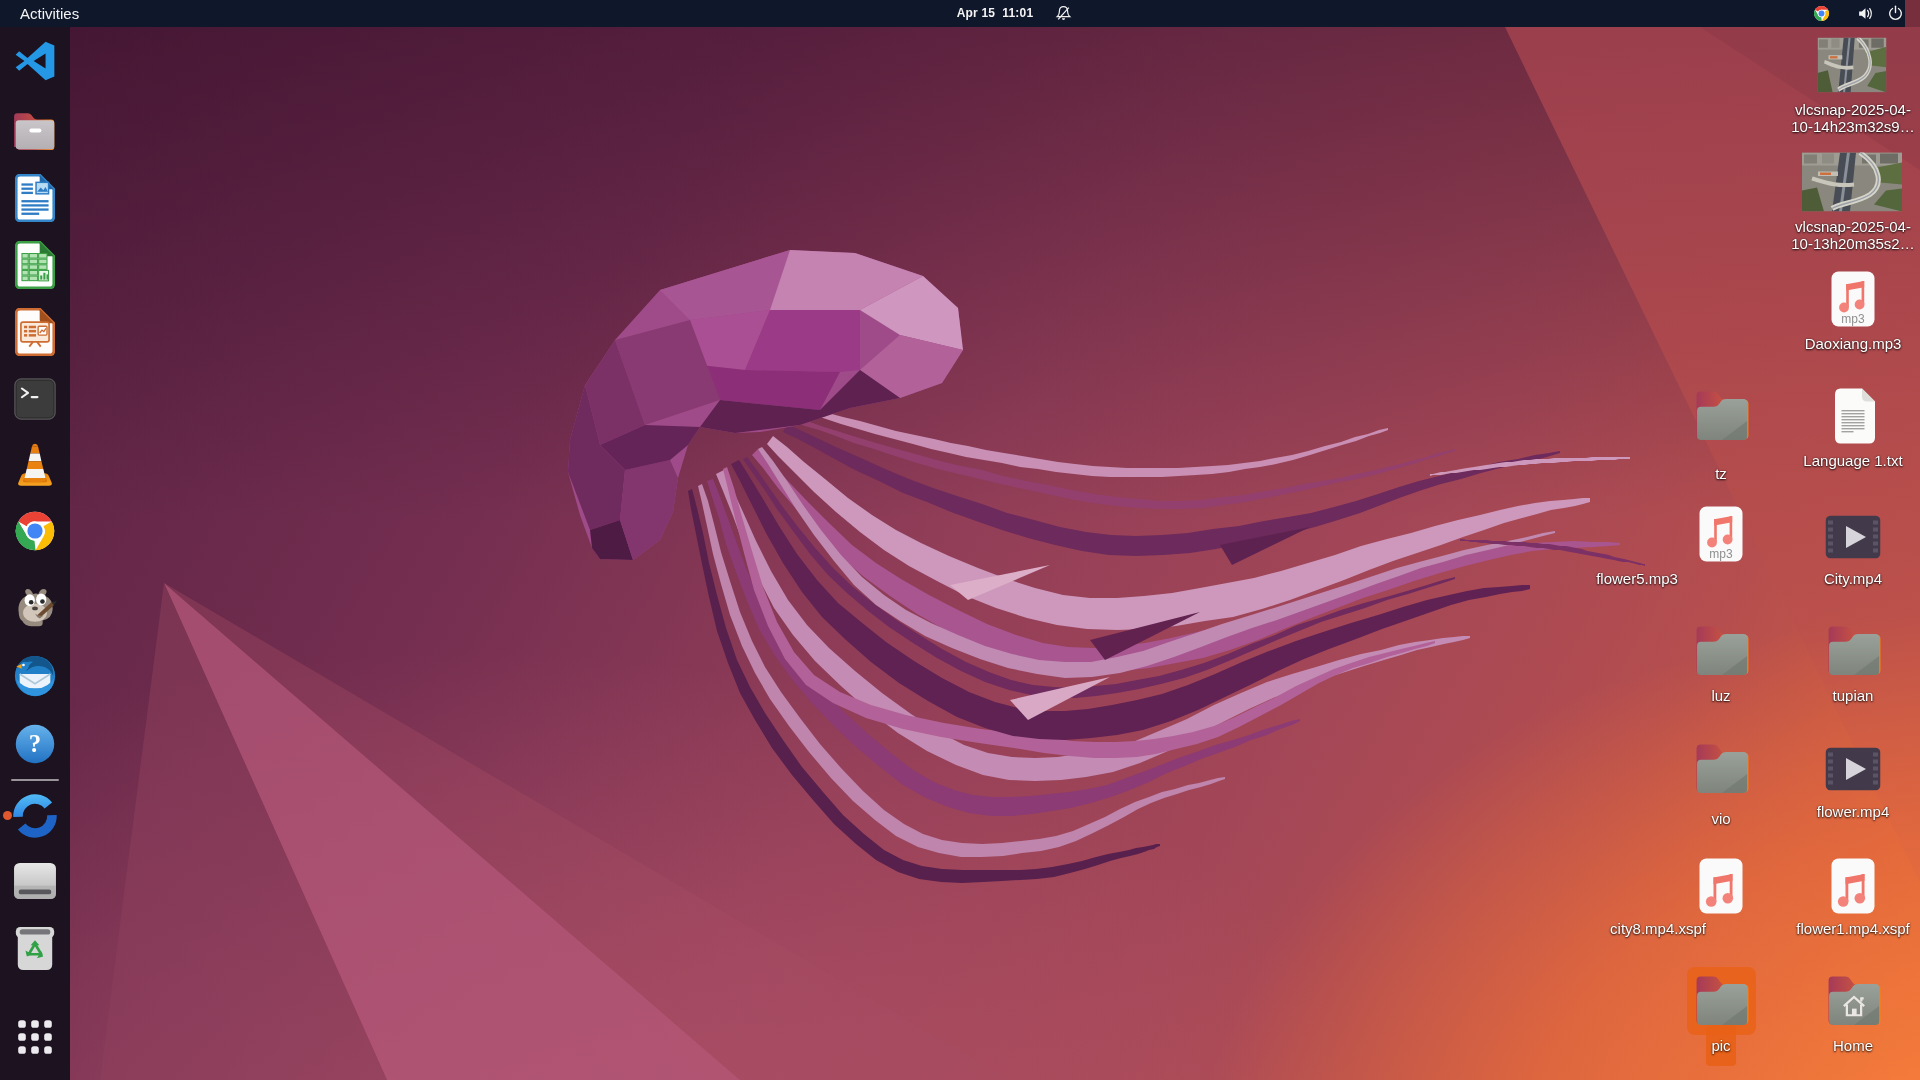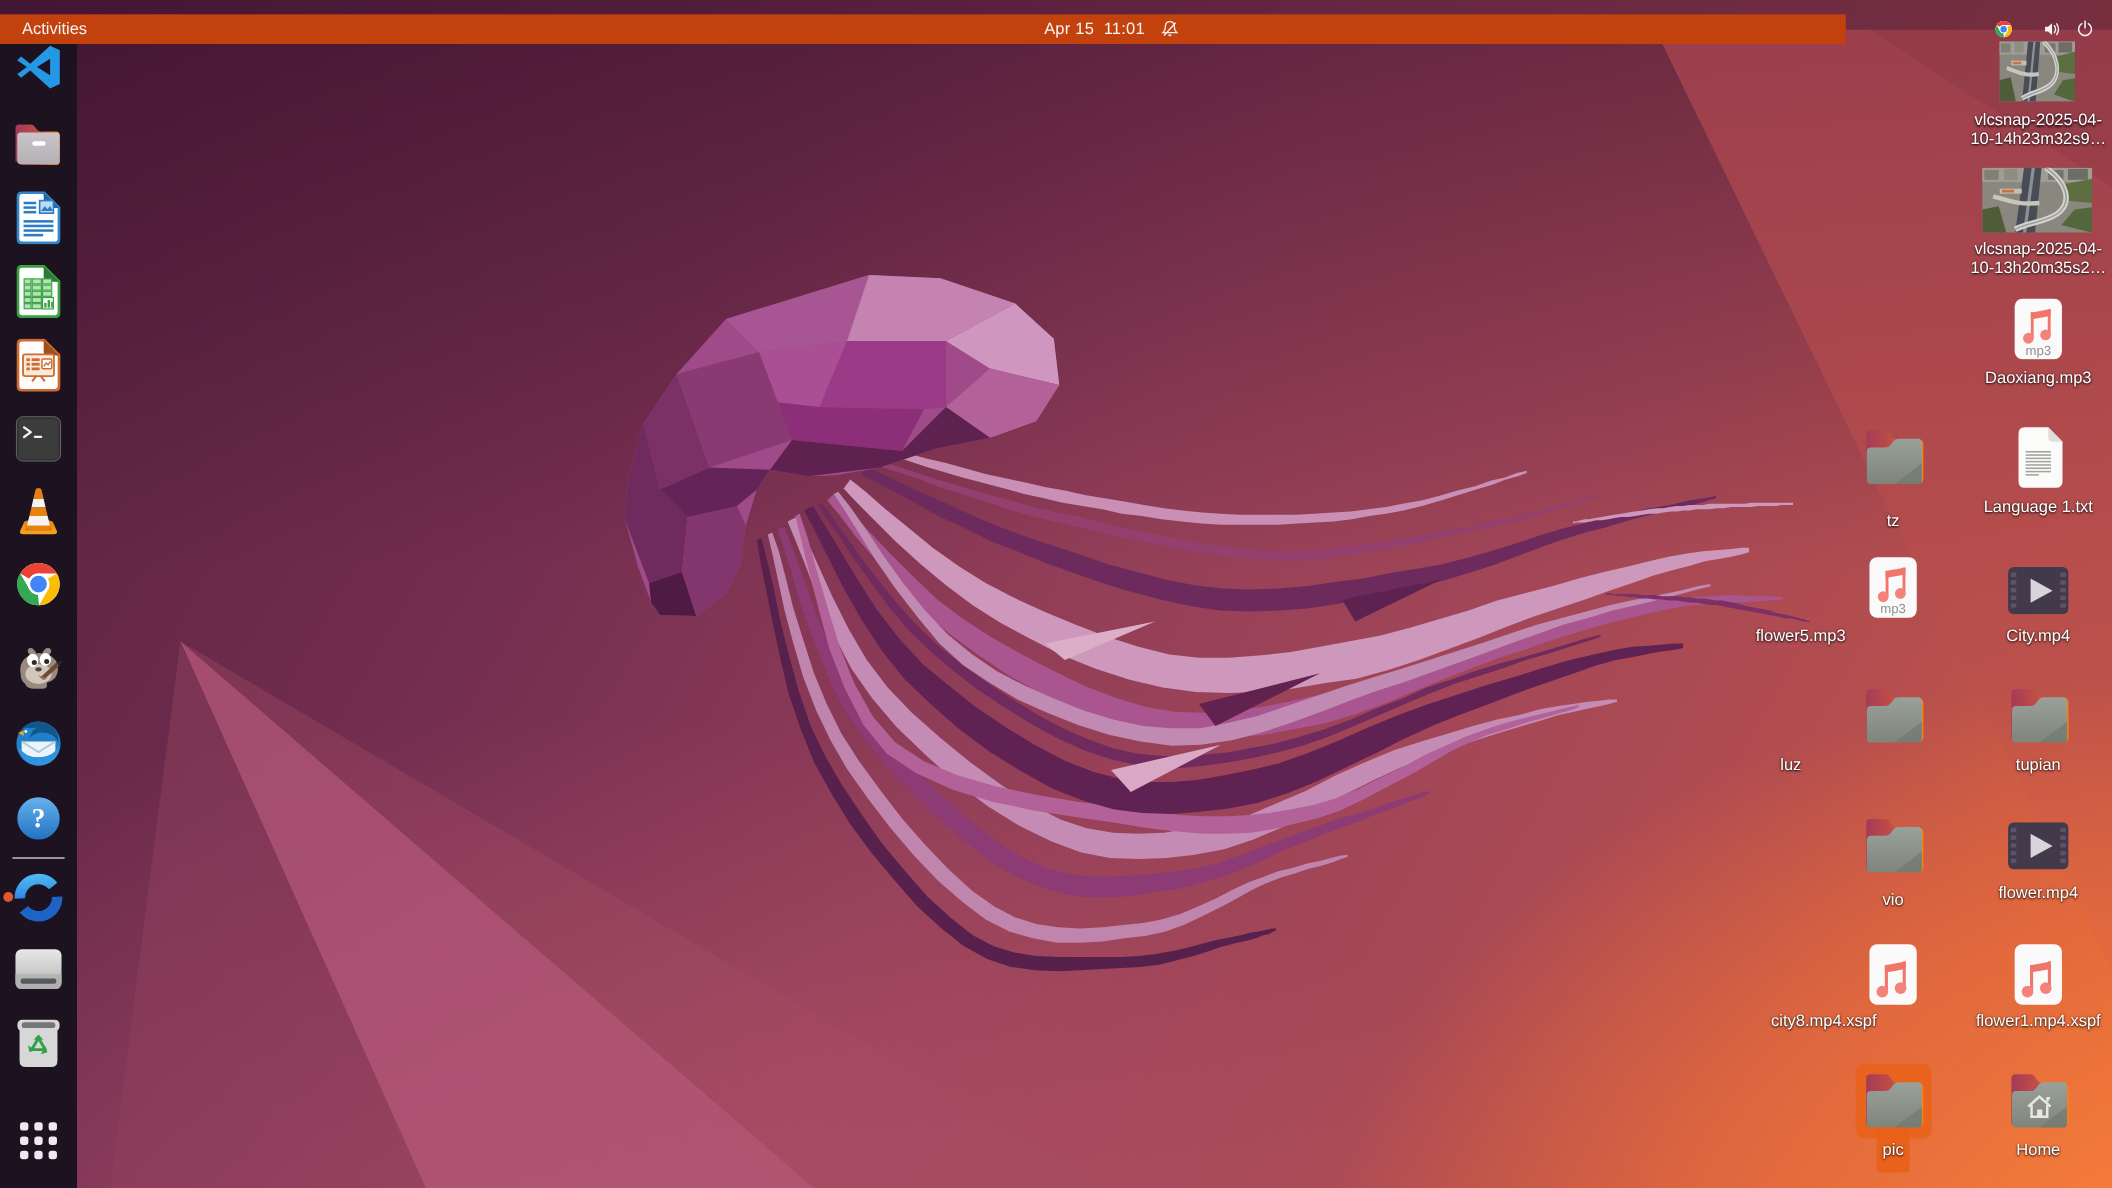--- a/index.html
+++ b/index.html
@@ -1,20 +1,20 @@
 <!DOCTYPE html>
 <html><head>
 <meta charset="utf-8">
 <style>
   * { margin:0; padding:0; box-sizing:border-box; }
   html,body { width:1920px; height:1080px; overflow:hidden; background:#000; font-family:"Liberation Sans",sans-serif; }
   #wall { position:absolute; left:0; top:0; width:1920px; height:1080px; }
-  #topbar { position:absolute; left:0; top:0; width:1678px; height:27px; background:#c2410c; z-index:30;margin-top:13px; }
+  #topbar { position:absolute; left:0; top:0; width:1905px; height:27px; background:#0f172a; z-index:30; }
   #topbar .act { position:absolute; left:20px; top:0; line-height:27px; color:#f4f4f4; font-size:15px; }
-  #topbar .clock { position:absolute; left:995px; top:0; transform:translateX(-50%); line-height:27px; color:#f4f4f4; font-size:15px; font-weight:normal; letter-spacing:0.2px; }
+  #topbar .clock { position:absolute; left:995px; top:0; transform:translateX(-50%); line-height:27px; color:#f4f4f4; font-size:12px; font-weight:bold; letter-spacing:0.2px; }
   #dock { position:absolute; left:0; top:27px; width:70px; height:1053px; background:#1d1220; z-index:20; }
   .di { position:absolute; left:50%; transform:translate(-50%,-50%); }
   .label { position:absolute; color:#fff; font-size:15px; text-align:center; text-shadow:0 1px 2px rgba(0,0,0,0.85), 0 0 2px rgba(0,0,0,0.5); line-height:16.5px; width:150px; transform:translateX(-50%); z-index:5; }
   .icon { position:absolute; transform:translate(-50%,-50%); z-index:5; }
 </style>
 </head>
 <body>
 <div id="wall">
 <svg width="1920" height="1080" viewBox="0 0 1920 1080">
 <defs>
@@ -461,21 +461,21 @@
       <use href="#folder" width="57" height="55"></use>
     </svg>
 <div class="label" style="left:1721px;top:466px">tz</div>
 <svg class="icon" style="left:1721px;top:534px" width="44" height="56">
       <use href="#mp3" width="44" height="56"></use>
     </svg>
 <div class="label" style="left:1637px;top:571px">flower5.mp3</div>
 <svg class="icon" style="left:1721.5px;top:651px" width="57" height="55">
       <use href="#folder" width="57" height="55"></use>
     </svg>
-<div class="label" style="left:1628px;top:688px">luz</div>
+<div class="label" style="left:1721px;top:688px">luz</div>
 <svg class="icon" style="left:1721.5px;top:769px" width="57" height="55">
       <use href="#folder" width="57" height="55"></use>
     </svg>
 <div class="label" style="left:1721px;top:811px">vio</div>
 <svg class="icon" style="left:1721px;top:886px" width="44" height="56">
       <use href="#xspf" width="44" height="56"></use>
     </svg>
 <div class="label" style="left:1658px;top:921px">city8.mp4.xspf</div>
 <div style="position:absolute;left:1687px;top:967px;width:69px;height:68px;border-radius:8px;background:rgba(233,97,23,0.85);z-index:4"></div>
 <svg class="icon" style="left:1721.5px;top:1001px" width="57" height="55">

